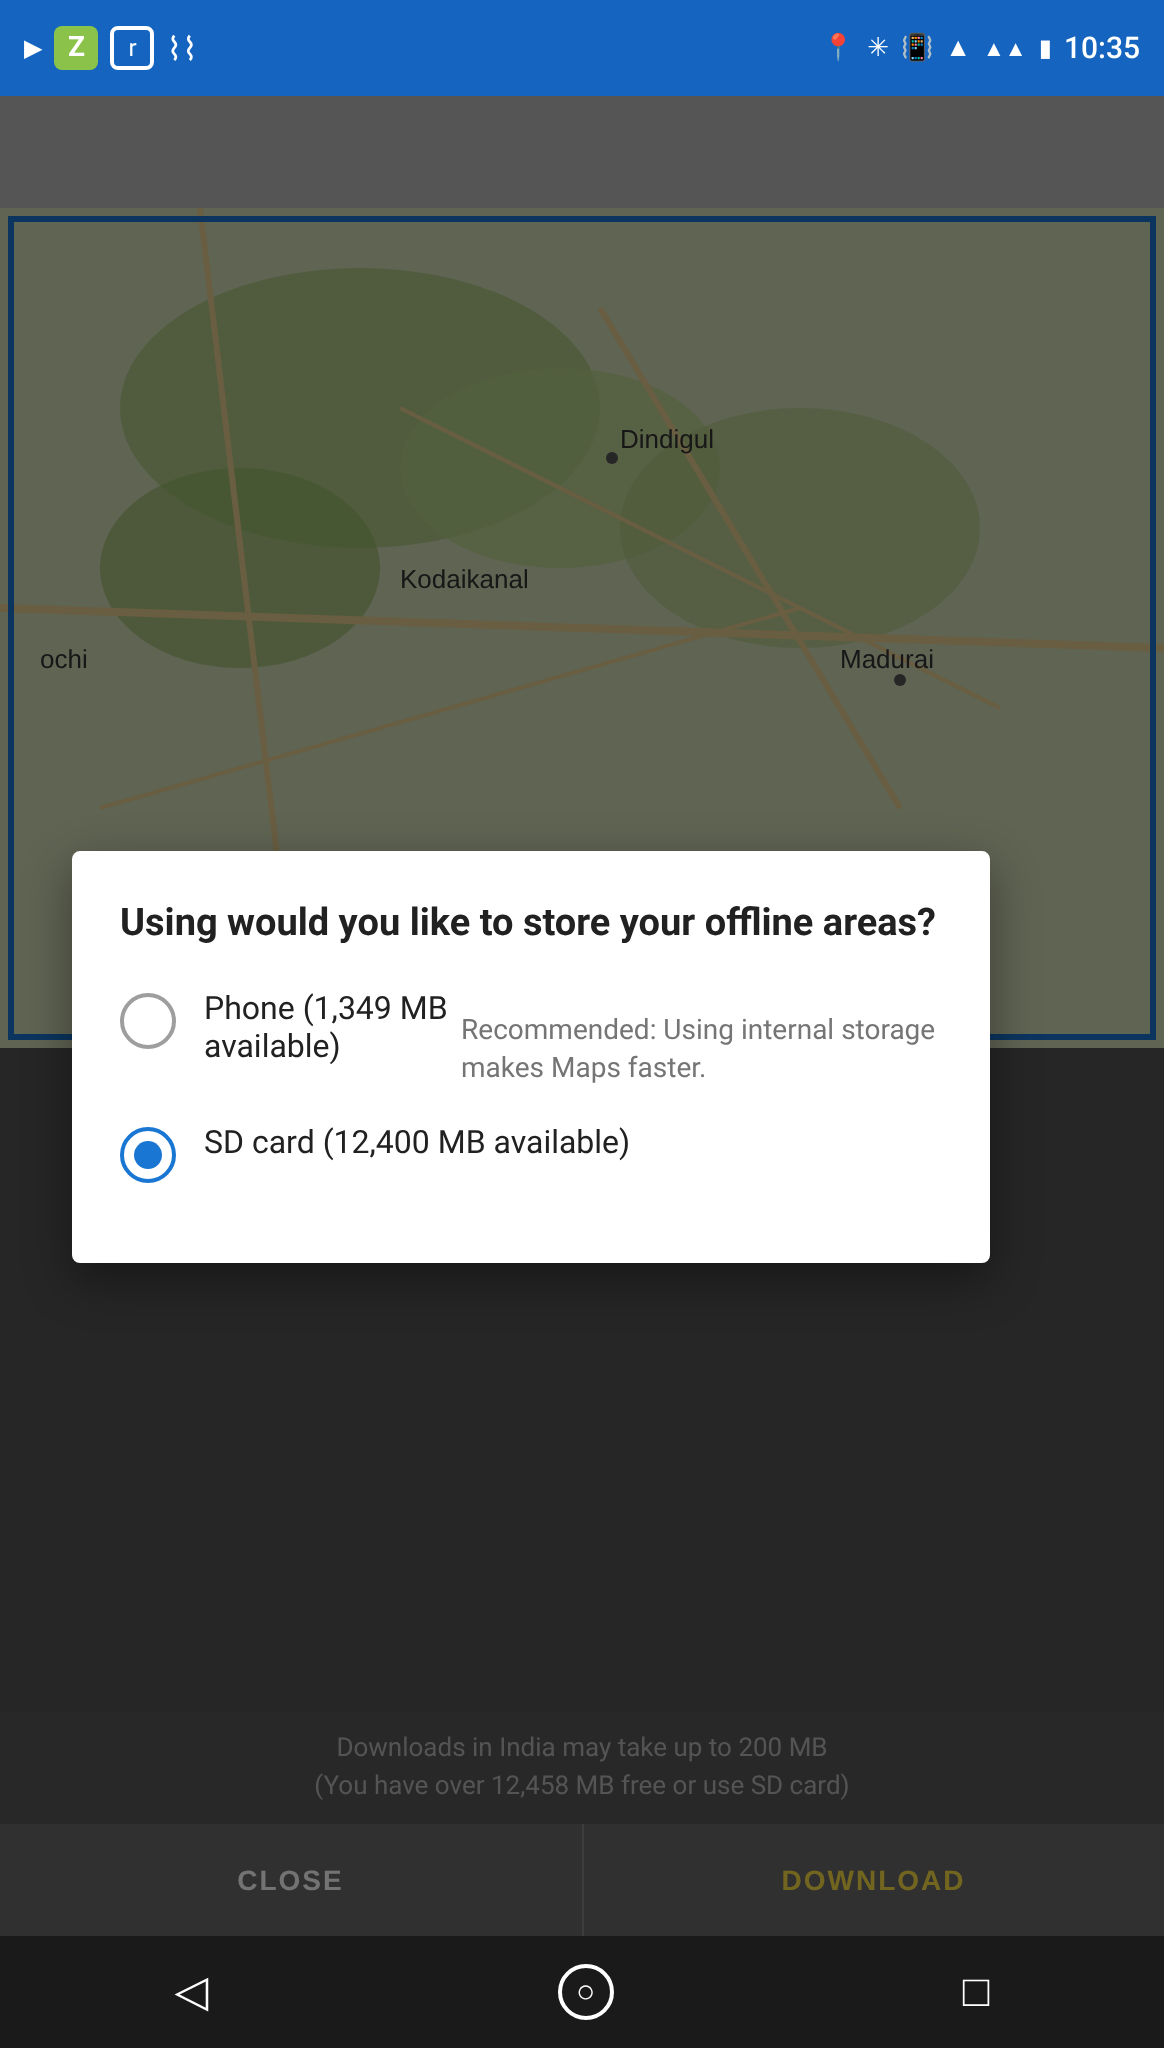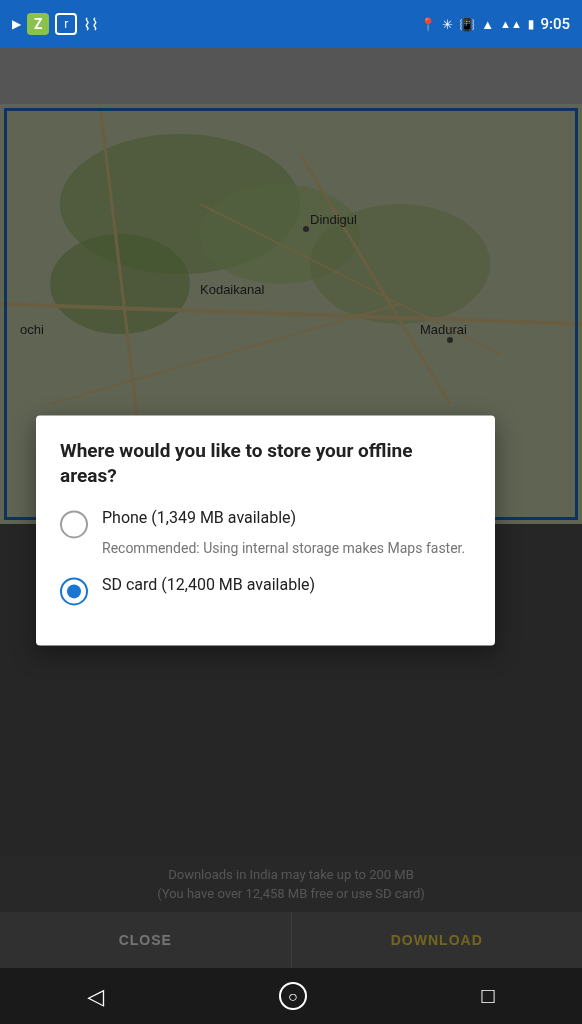--- a/index.html
+++ b/index.html
@@ -141,21 +141,21 @@
     .radio-circle.selected::after {
       content: '';
       width: 14px;
       height: 14px;
       border-radius: 50%;
       background: #1976D2;
     }
 
     .radio-text-group {
       display: flex;
-      flex-direction: column;
+      flex-direction: row;
     }
 
     .radio-label {
       font-size: 16px;
       color: #212121;
       font-weight: 400;
     }
 
     .radio-sublabel {
       font-size: 14px;
@@ -286,21 +286,21 @@
       <div class="app-icon-r">r</div>
       <span class="voicemail-icon">⌇⌇</span>
     </div>
     <div class="status-bar-right">
       <span style="color:white;font-size:13px;">📍</span>
       <span style="color:white;font-size:13px;">✳</span>
       <span style="color:white;font-size:13px;">📳</span>
       <span style="color:white;font-size:13px;">▲</span>
       <span style="color:white;font-size:11px;">▲▲</span>
       <span style="color:white;font-size:12px;">▮</span>
-      <span class="status-time">9:05</span>
+      <span class="status-time">10:35</span>
     </div>
   </div>
 
   <div class="app-header">
     <span class="app-header-title">Download this area?</span>
   </div>
 
   <div class="map-section">
     <div class="map-visual">
       <svg width="100%" height="100%" viewBox="0 0 582 420">
@@ -327,21 +327,21 @@
       </svg>
       
       <div style="position:absolute;top:4px;left:4px;right:4px;bottom:4px;border:3px solid #1976D2;pointer-events:none;"></div>
     </div>
   </div>
 
   <div class="dark-overlay"></div>
 
   <div style="position:absolute;top:50%;left:50%;transform:translate(-50%,-42%);z-index:200;width:510px;max-width:92%;">
     <div class="dialog-box">
-      <div class="dialog-title">Where would you like to store your offline areas?</div>
+      <div class="dialog-title">Using would you like to store your offline areas?</div>
 
       <div class="radio-option">
         <div class="radio-circle"></div>
         <div class="radio-text-group">
           <span class="radio-label">Phone (1,349 MB available)</span>
           <span class="radio-sublabel">Recommended: Using internal storage makes Maps faster.</span>
         </div>
       </div>
 
       <div class="radio-option">

